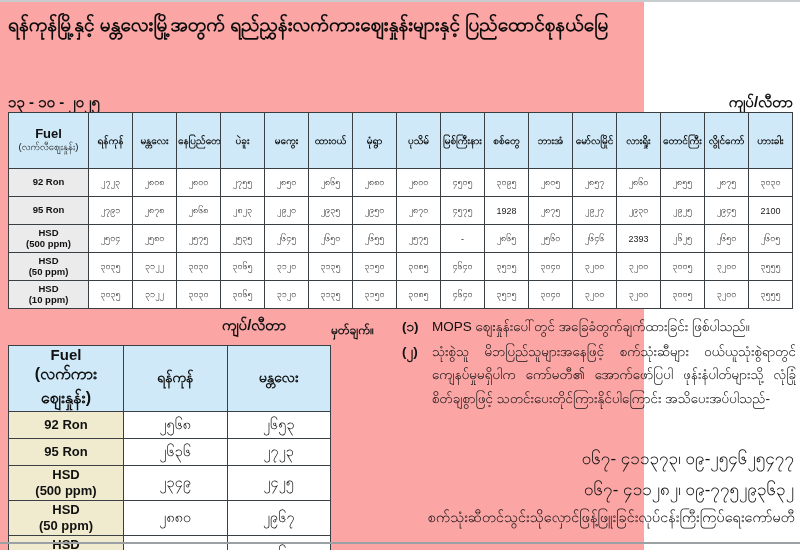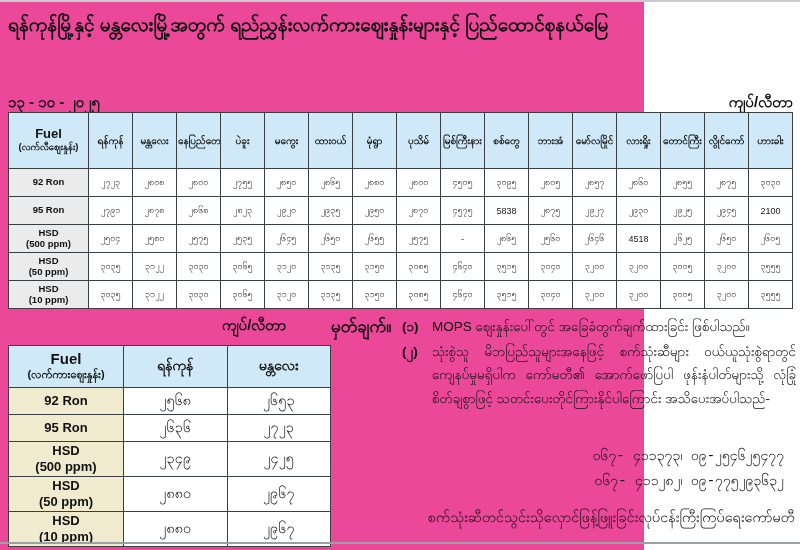--- a/index.html
+++ b/index.html
@@ -1,57 +1,57 @@
 <!DOCTYPE html>
 <html><head>
 <meta charset="utf-8">
 <style>
   * { margin:0; padding:0; box-sizing:border-box; }
   html,body { width:800px; height:550px; background:#ffffff; overflow:hidden;
               font-family:"Liberation Sans","DejaVu Sans",sans-serif; color:#111; }
-  .page { position:relative; width:644px; height:550px; background:#ec4899; }
+  .page { position:relative; width:644px; height:550px; background:#fca5a5; }
   .top-rule { position:absolute; top:0; left:0; width:800px; height:2px; background:#c9ccce; }
   .bottom-rule { position:absolute; top:542px; left:0; width:800px; height:2px; background:#9aa0a3; }
 
   .title { position:absolute; top:7px; left:8px; width:786px;
            font-size:19px; font-weight:bold; line-height:1.85; color:#0b0b0b; }
   .date-row { position:absolute; top:92px; left:8px; width:785px; display:flex;
               justify-content:space-between; font-size:15px; font-weight:bold; }
 
   table { border-collapse:collapse; table-layout:fixed; }
   th,td { border:1px solid #3a3f44; text-align:center; vertical-align:middle;
           overflow:hidden; padding:0 1px; }
 
   
   .retail { position:absolute; top:112px; left:8px; width:785px; }
   .retail th.city { background:#cfe9f8; font-size:10px; font-weight:bold; height:56px; line-height:1.2; }
   .retail th.fuelhead { background:#cfe9f8; width:80px; }
   .retail th.fuelhead .l1 { font-size:13px; font-weight:bold; }
-  .retail th.fuelhead .l2 { font-size:9.5px; font-weight:bold; }
+  .retail th.fuelhead .l2 { font-size:9.5px; font-weight:normal; }
   .retail tbody th { background:#ebebeb; font-size:9.5px; font-weight:bold; white-space:pre-line; line-height:1.15; }
   .retail tbody tr { height:28px; }
   .retail td { background:#fff; font-size:9px; color:#222; }
 
   
   .unit2 { position:absolute; top:315px; left:222px; font-size:15px; font-weight:bold; }
-  .notes-label { position:absolute; top:315px; left:331px; font-size:17px; font-weight:bold; }
+  .notes-label { position:absolute; top:322px; left:331px; font-size:12px; font-weight:bold; }
   .notes { position:absolute; top:315px; left:402px; width:394px; font-size:13.5px; line-height:1.75; }
   .note-item { display:flex; gap:10px; margin-bottom:1px; }
   .note-num { flex:0 0 20px; font-weight:bold; }
   .note-text { flex:1; text-align:justify; }
-  .phones { position:absolute; top:444px; left:392px; width:392px; text-align:right;
-            font-size:14px; line-height:1.8;font-family:Liberation Mono, monospace; }
+  .phones { position:absolute; top:444px; left:402px; width:392px; text-align:right;
+            font-size:17px; line-height:1.8; }
   .committee { position:absolute; top:505px; left:330px; width:465px; text-align:right;
                font-size:14.5px; font-weight:normal; line-height:1.7; }
 
   
   .wholesale { position:absolute; top:345px; left:8px; width:323px; }
   .wholesale th.fuelhead { background:#cfe9f8; width:115px; height:42px; }
   .wholesale th.fuelhead .l1 { font-size:15px; font-weight:bold; }
-  .wholesale th.fuelhead .l2 { font-size:11px; font-weight:bold; }
+  .wholesale th.fuelhead .l2 { font-size:16px; font-weight:bold; }
   .wholesale th.city { background:#cfe9f8; font-size:14px; font-weight:bold; }
   .wholesale tbody th { background:#f0ebcf; font-size:13px; font-weight:bold; white-space:pre-line; line-height:1.2; }
   .wholesale td { background:#fff; font-size:14.5px; color:#222;font-family:Liberation Serif, serif; }
   .wholesale tr.short { height:27px; }
   .wholesale tr.tall { height:35px; }
 </style>
 </head>
 <body>
 
 <div class="page">
@@ -115,21 +115,21 @@
           <th>95 Ron</th>
           <td>၂၇၉၁</td>
           <td>၂၈၇၈</td>
           <td>၂၈၆၈</td>
           <td>၂၈၂၃</td>
           <td>၂၉၂၀</td>
           <td>၂၉၃၅</td>
           <td>၂၉၅၀</td>
           <td>၂၈၇၀</td>
           <td>၄၅၇၅</td>
-          <td>5838</td>
+          <td>1928</td>
           <td>၂၈၇၅</td>
           <td>၂၉၂၇</td>
           <td>၂၉၃၀</td>
           <td>၂၉၂၅</td>
           <td>၂၉၄၅</td>
           <td>2100</td>
         </tr>
         <tr>
           <th>HSD
 (500 ppm)</th>
@@ -138,21 +138,21 @@
           <td>၂၅၇၅</td>
           <td>၂၅၃၅</td>
           <td>၂၆၄၅</td>
           <td>၂၆၅၀</td>
           <td>၂၆၅၅</td>
           <td>၂၅၇၅</td>
           <td>-</td>
           <td>၂၈၆၅</td>
           <td>၂၅၆၀</td>
           <td>၂၆၄၆</td>
-          <td>4518</td>
+          <td>2393</td>
           <td>၂၆၂၅</td>
           <td>၂၆၅၀</td>
           <td>၂၆၀၅</td>
         </tr>
         <tr>
           <th>HSD
 (50 ppm)</th>
           <td>၃၀၃၅</td>
           <td>၃၁၂၂</td>
           <td>၃၀၃၀</td>

